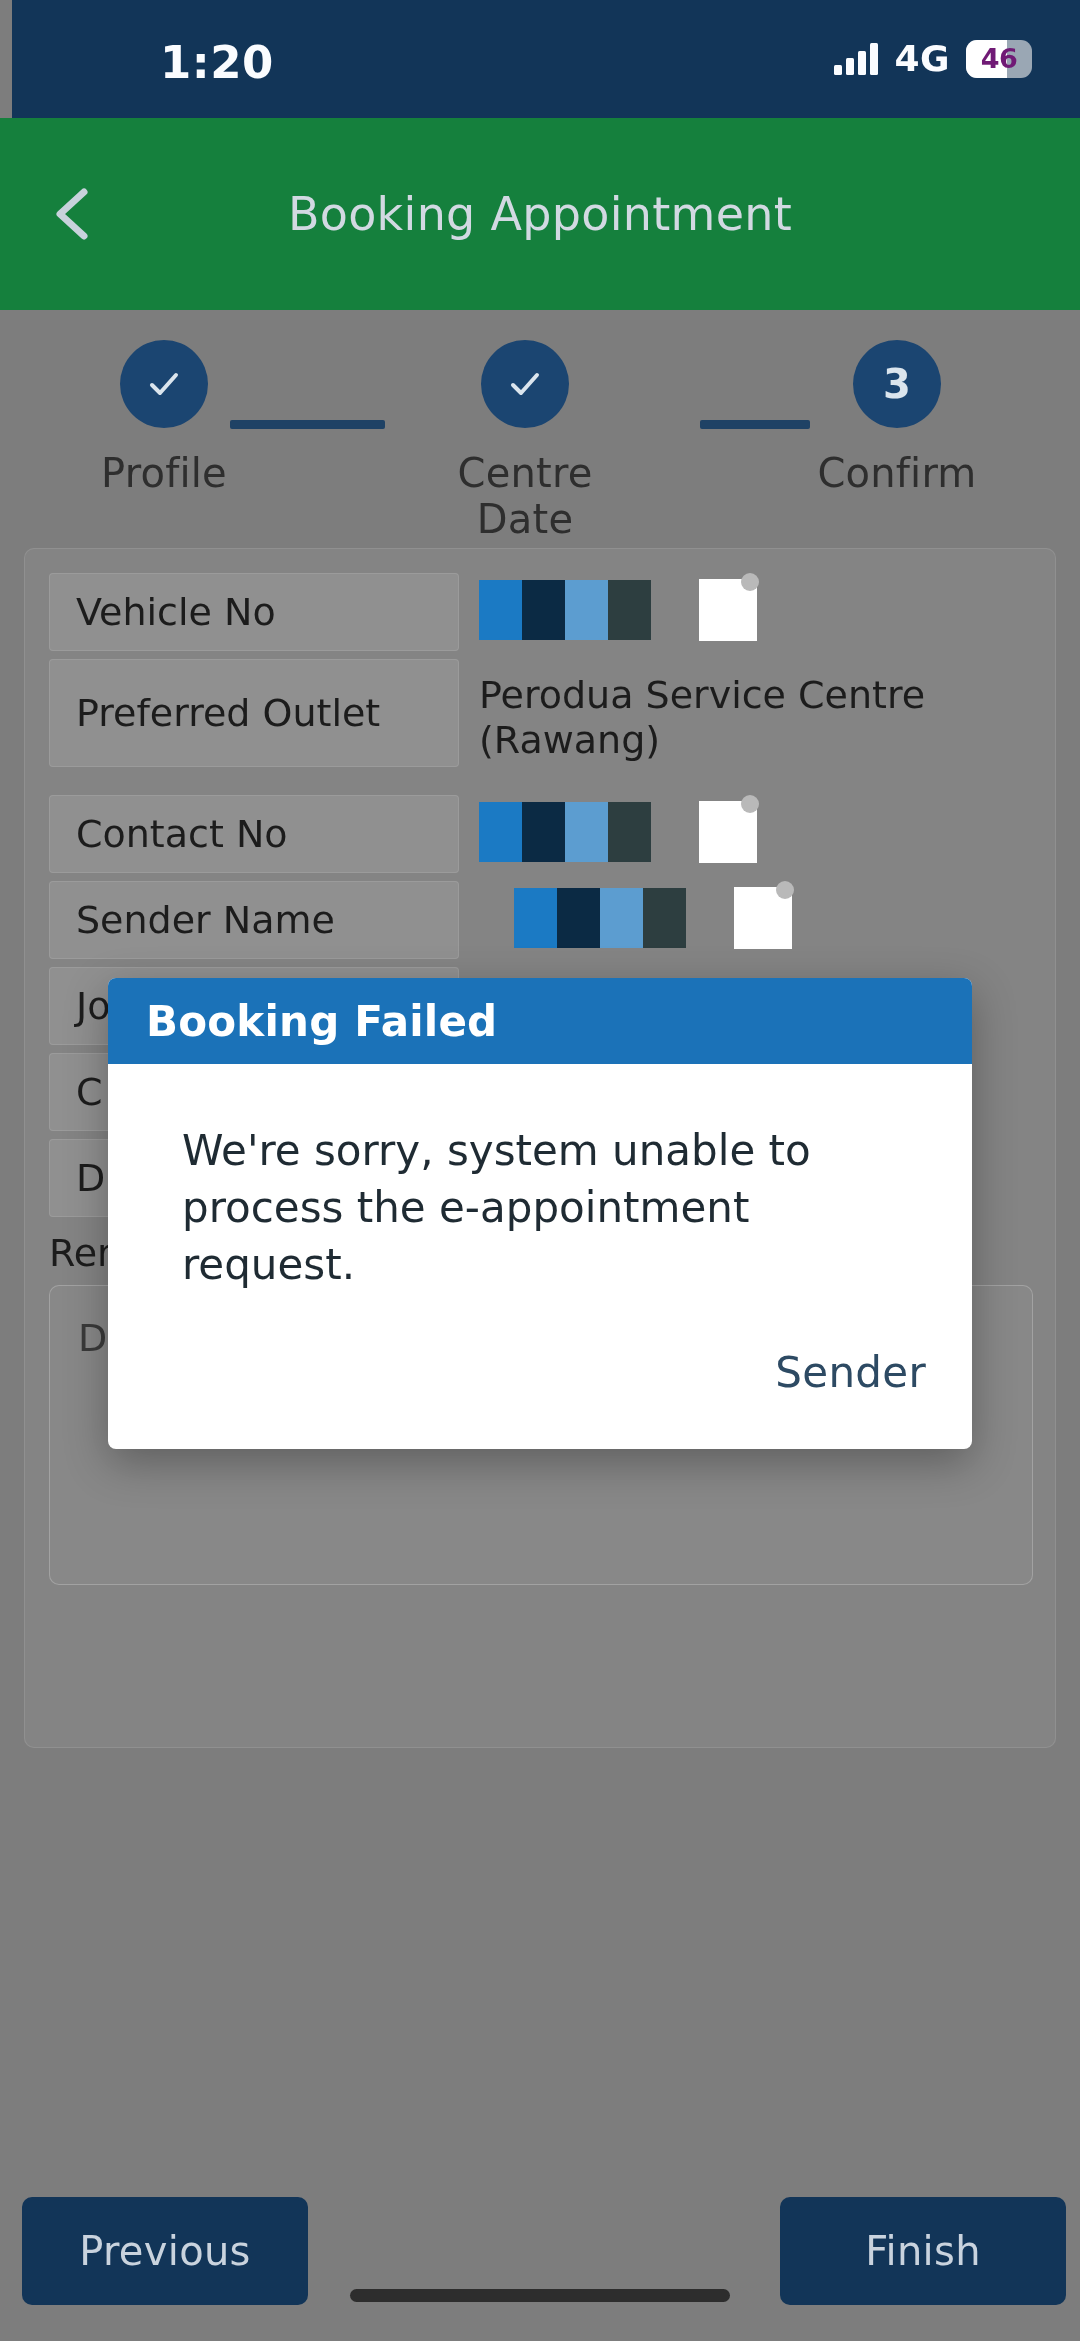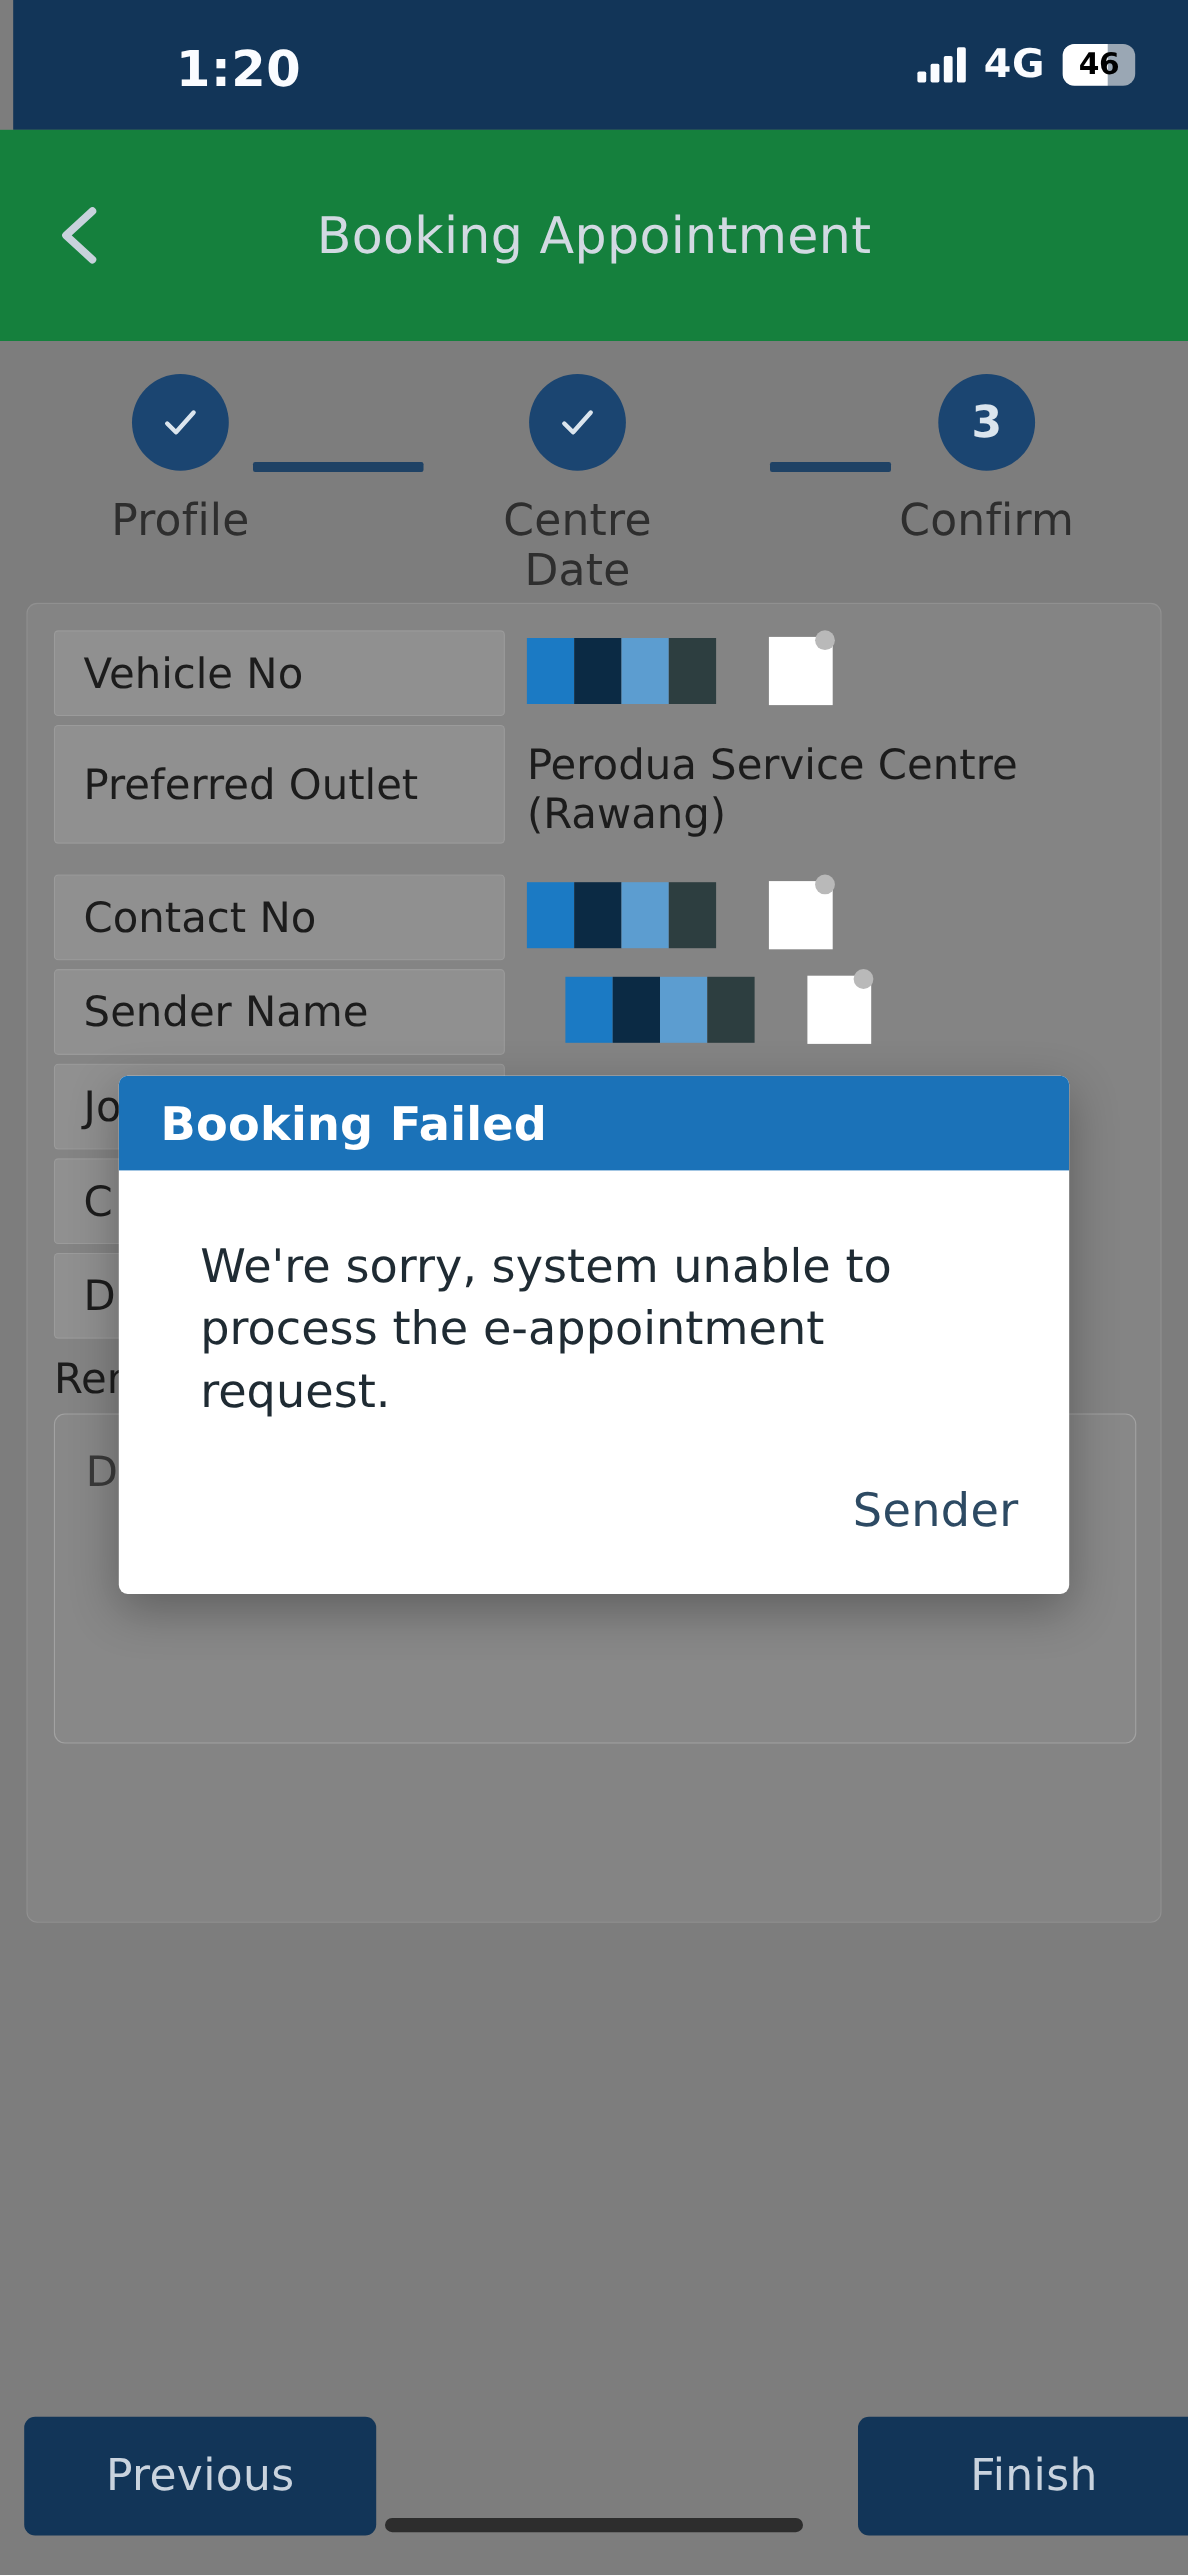--- a/index.html
+++ b/index.html
@@ -38,21 +38,21 @@
   .battery{
     position:relative; width:66px; height:38px; border-radius:11px;
     background:#9aa7b4; overflow:hidden;
     display:flex; align-items:center; justify-content:center;
   }
   .battery .fill{
     position:absolute; left:0; top:0; bottom:0; width:62%;
     background:#ffffff;
   }
   .battery span{
-    position:relative; font-size:27px; font-weight:700; color:#000000;
+    position:relative; font-size:27px; font-weight:700; color:#701a75;
     letter-spacing:-.5px;
   }
 
   
   .navbar{
     position:absolute; left:0; top:118px; width:1080px; height:192px;
     background:#15803d;
     text-align:center;
   }
   .nav-back{
@@ -151,21 +151,21 @@
     border-radius:10px;
     background:rgba(255,255,255,.04);
   }
   .remarks-box .ph{
     padding:30px 28px; font-size:38px; color:#3a3a3a;
   }
 
   
   .btn{
     position:absolute;
-    width:320px; height:108px; border-radius:10px;
+    width:286px; height:108px; border-radius:10px;
     background:#123558;
     display:flex; align-items:center; justify-content:center;
     font-size:40px; color:#c9d3de; letter-spacing:.3px;
     border:none; cursor:pointer;
     font-family:"DejaVu Sans", sans-serif;
   }
   .btn.prev{ left:22px; top:2197px; }
   .btn.finish{ left:780px; top:2197px; }
 
   .home-indicator{

